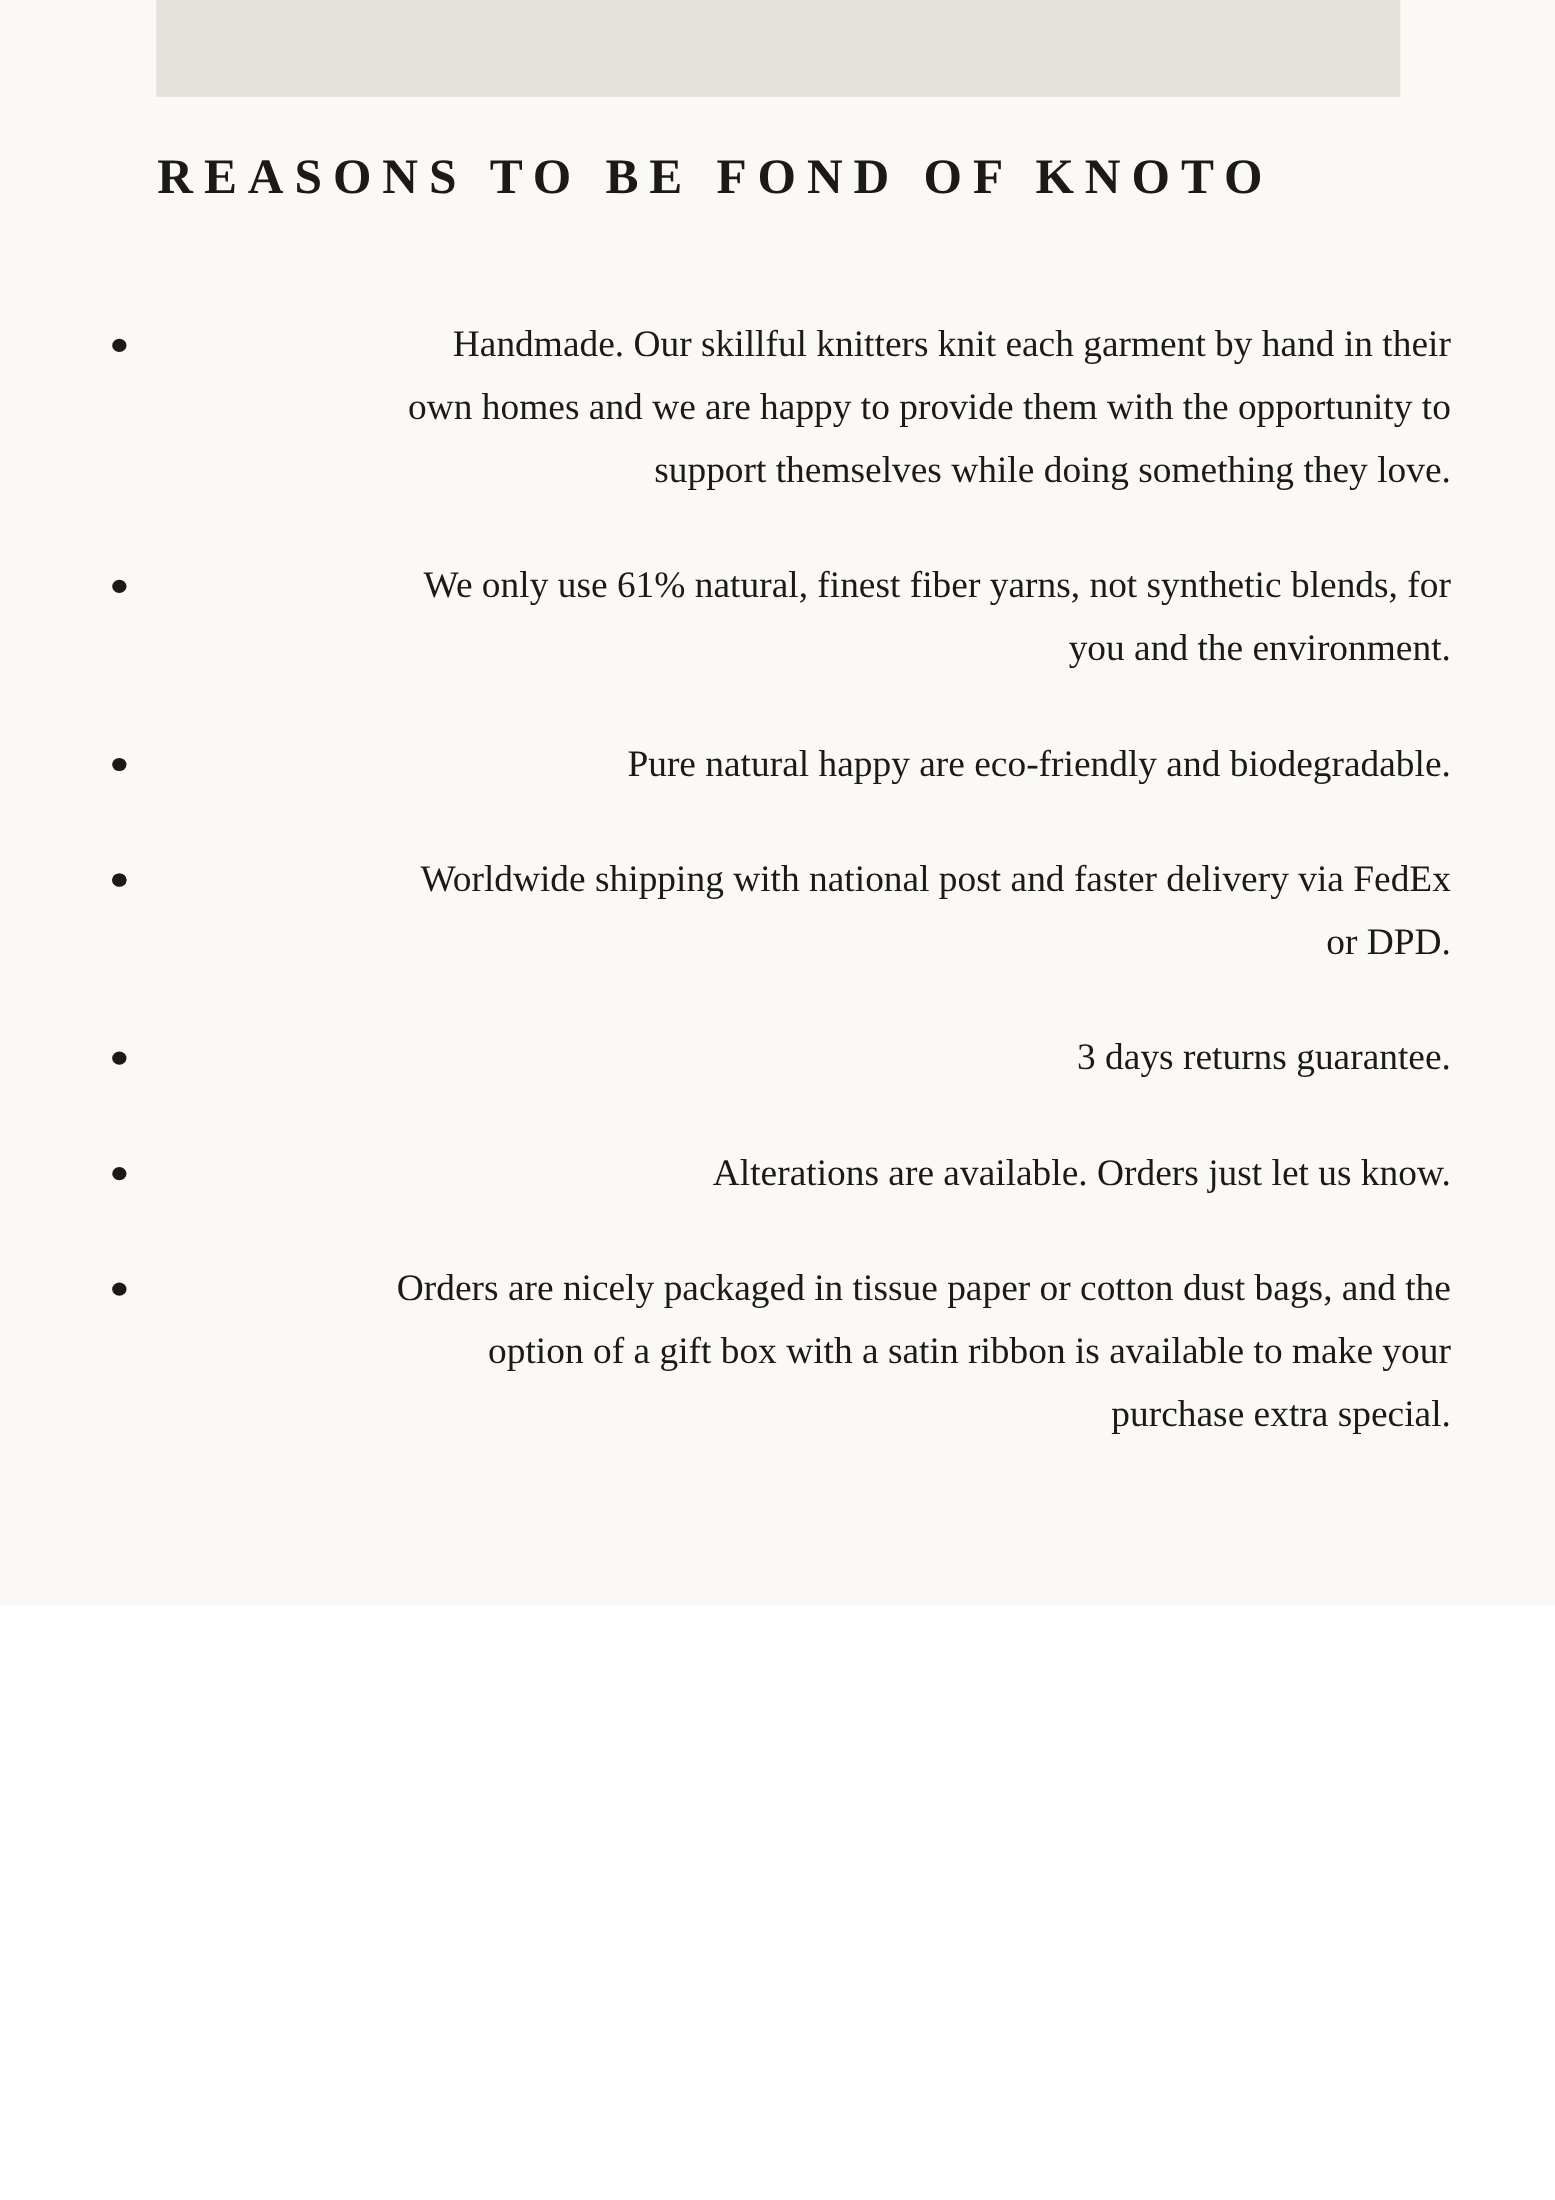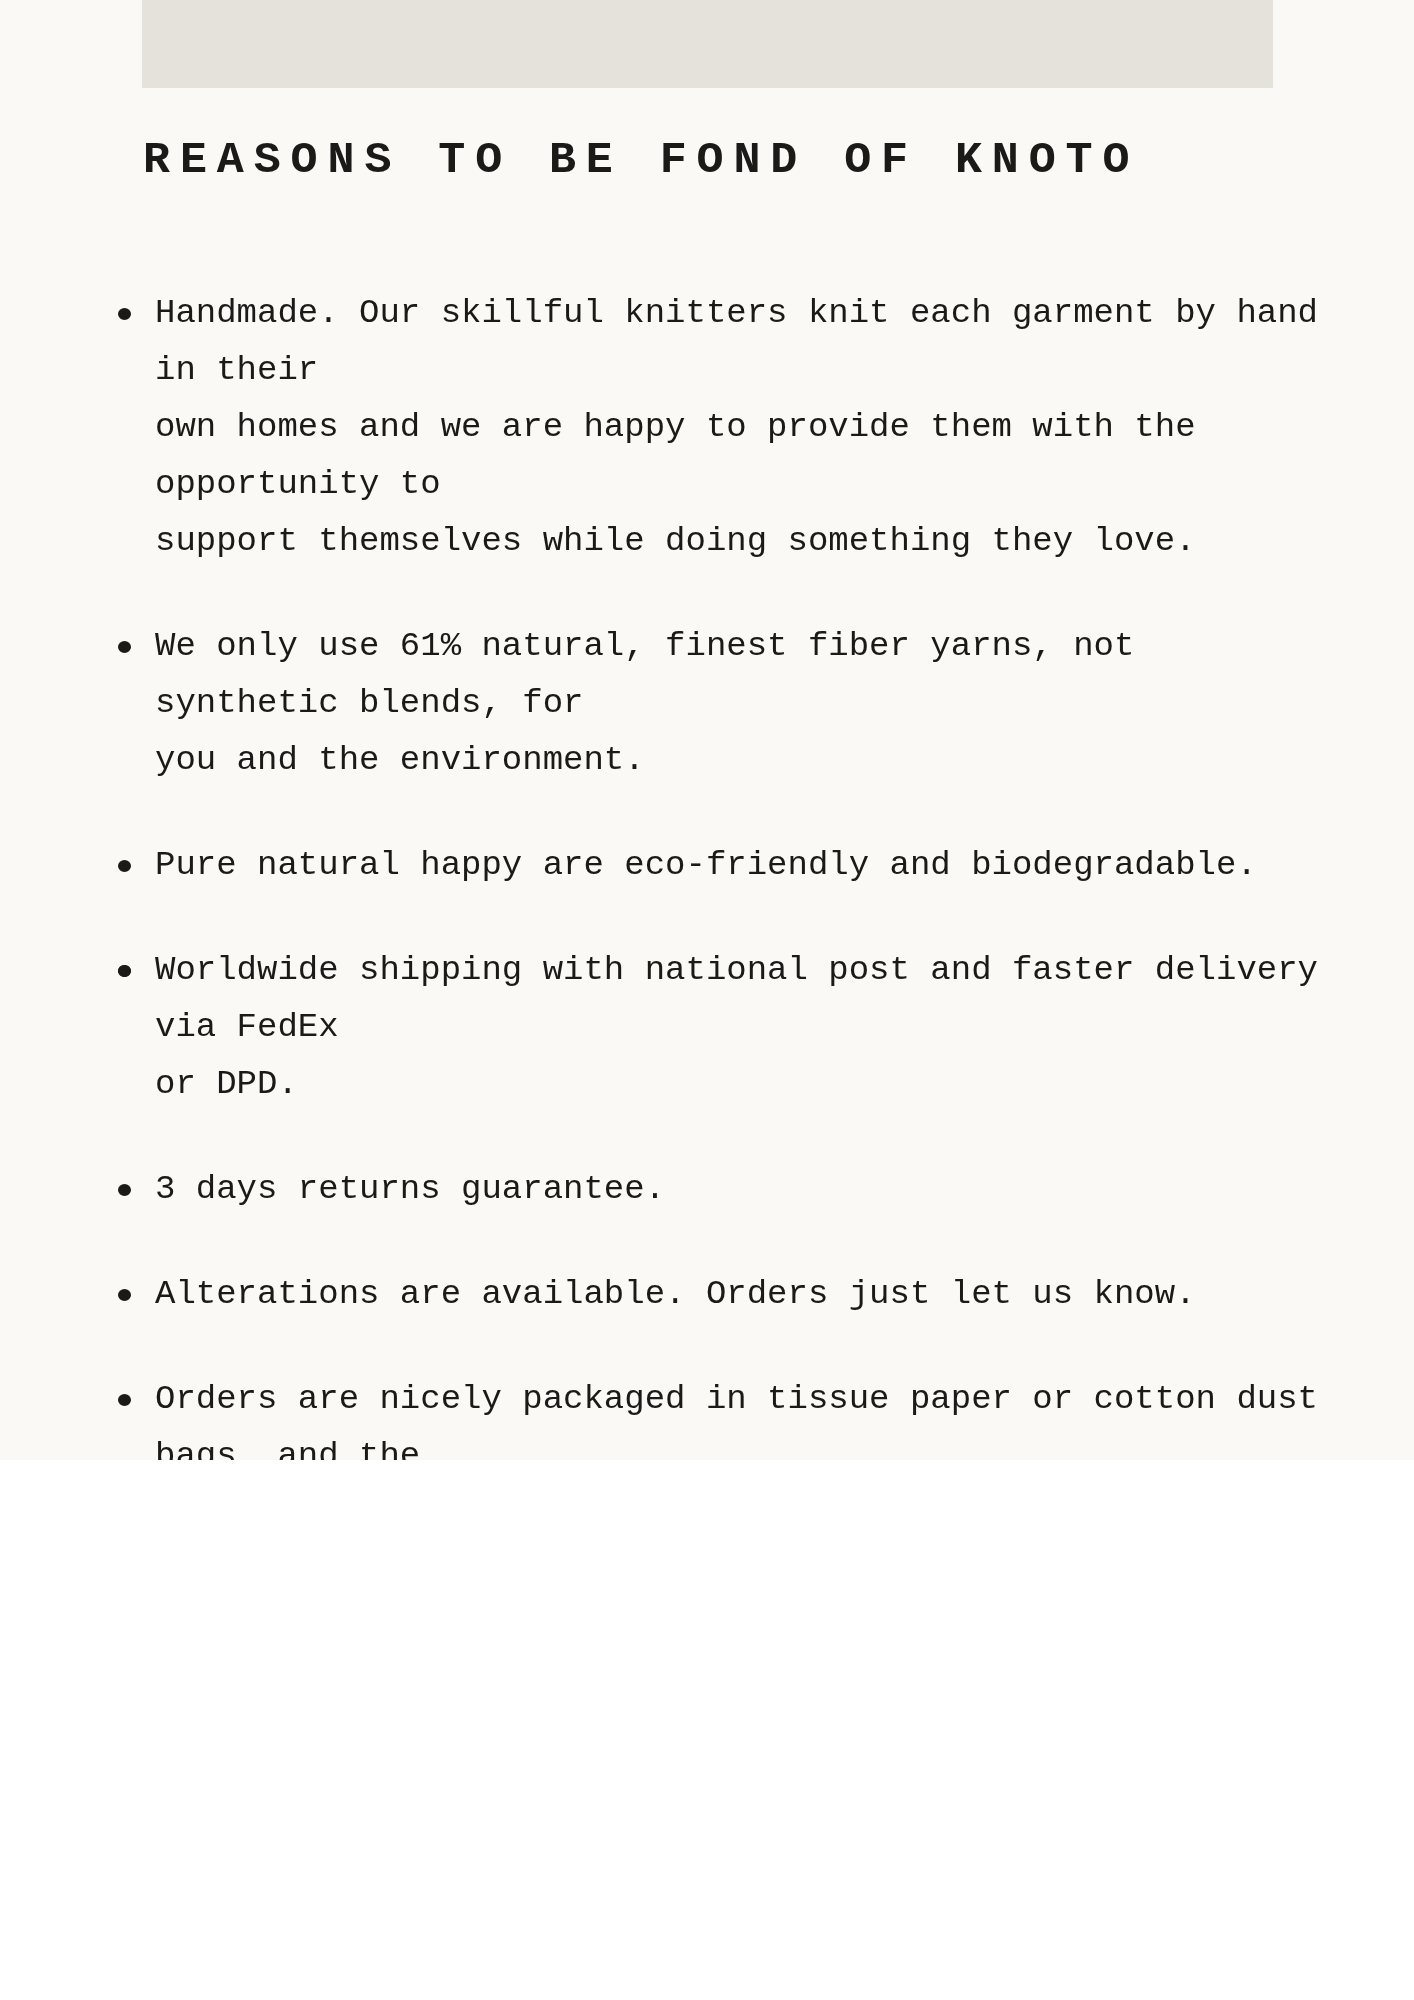--- a/index.html
+++ b/index.html
@@ -5,21 +5,22 @@
   html, body {
     margin: 0;
     padding: 0;
   }
   .page {
     position: relative;
     width: 1414px;
     height: 1460px;
     background: var(--bg, #faf9f6);
     overflow: hidden;
-    font-family: Liberation Mono, monospace;
+    font-family: Liberation Serif, serif;
+    text-align: right;
   }
   .band {
     position: absolute;
     left: 142px;
     width: 1131px;
     background: var(--band, #e5e2dc);
   }
   .band-top {
     top: 0;
     height: 88px;
@@ -35,21 +36,21 @@
     margin: 0;
     font-size: 45px;
     line-height: 1.1;
     font-weight: 700;
     letter-spacing: 0.22em;
     color: var(--ink, #1b1a18);
     white-space: nowrap;
   }
   .reasons {
     position: absolute;
-    left: 155px;
+    left: 139px;
     top: 285px;
     width: 1180px;
     margin: 0;
     padding: 0;
     list-style: none;
   }
   .reasons li {
     position: relative;
     margin: 0 0 48px 0;
     font-size: 34px;

